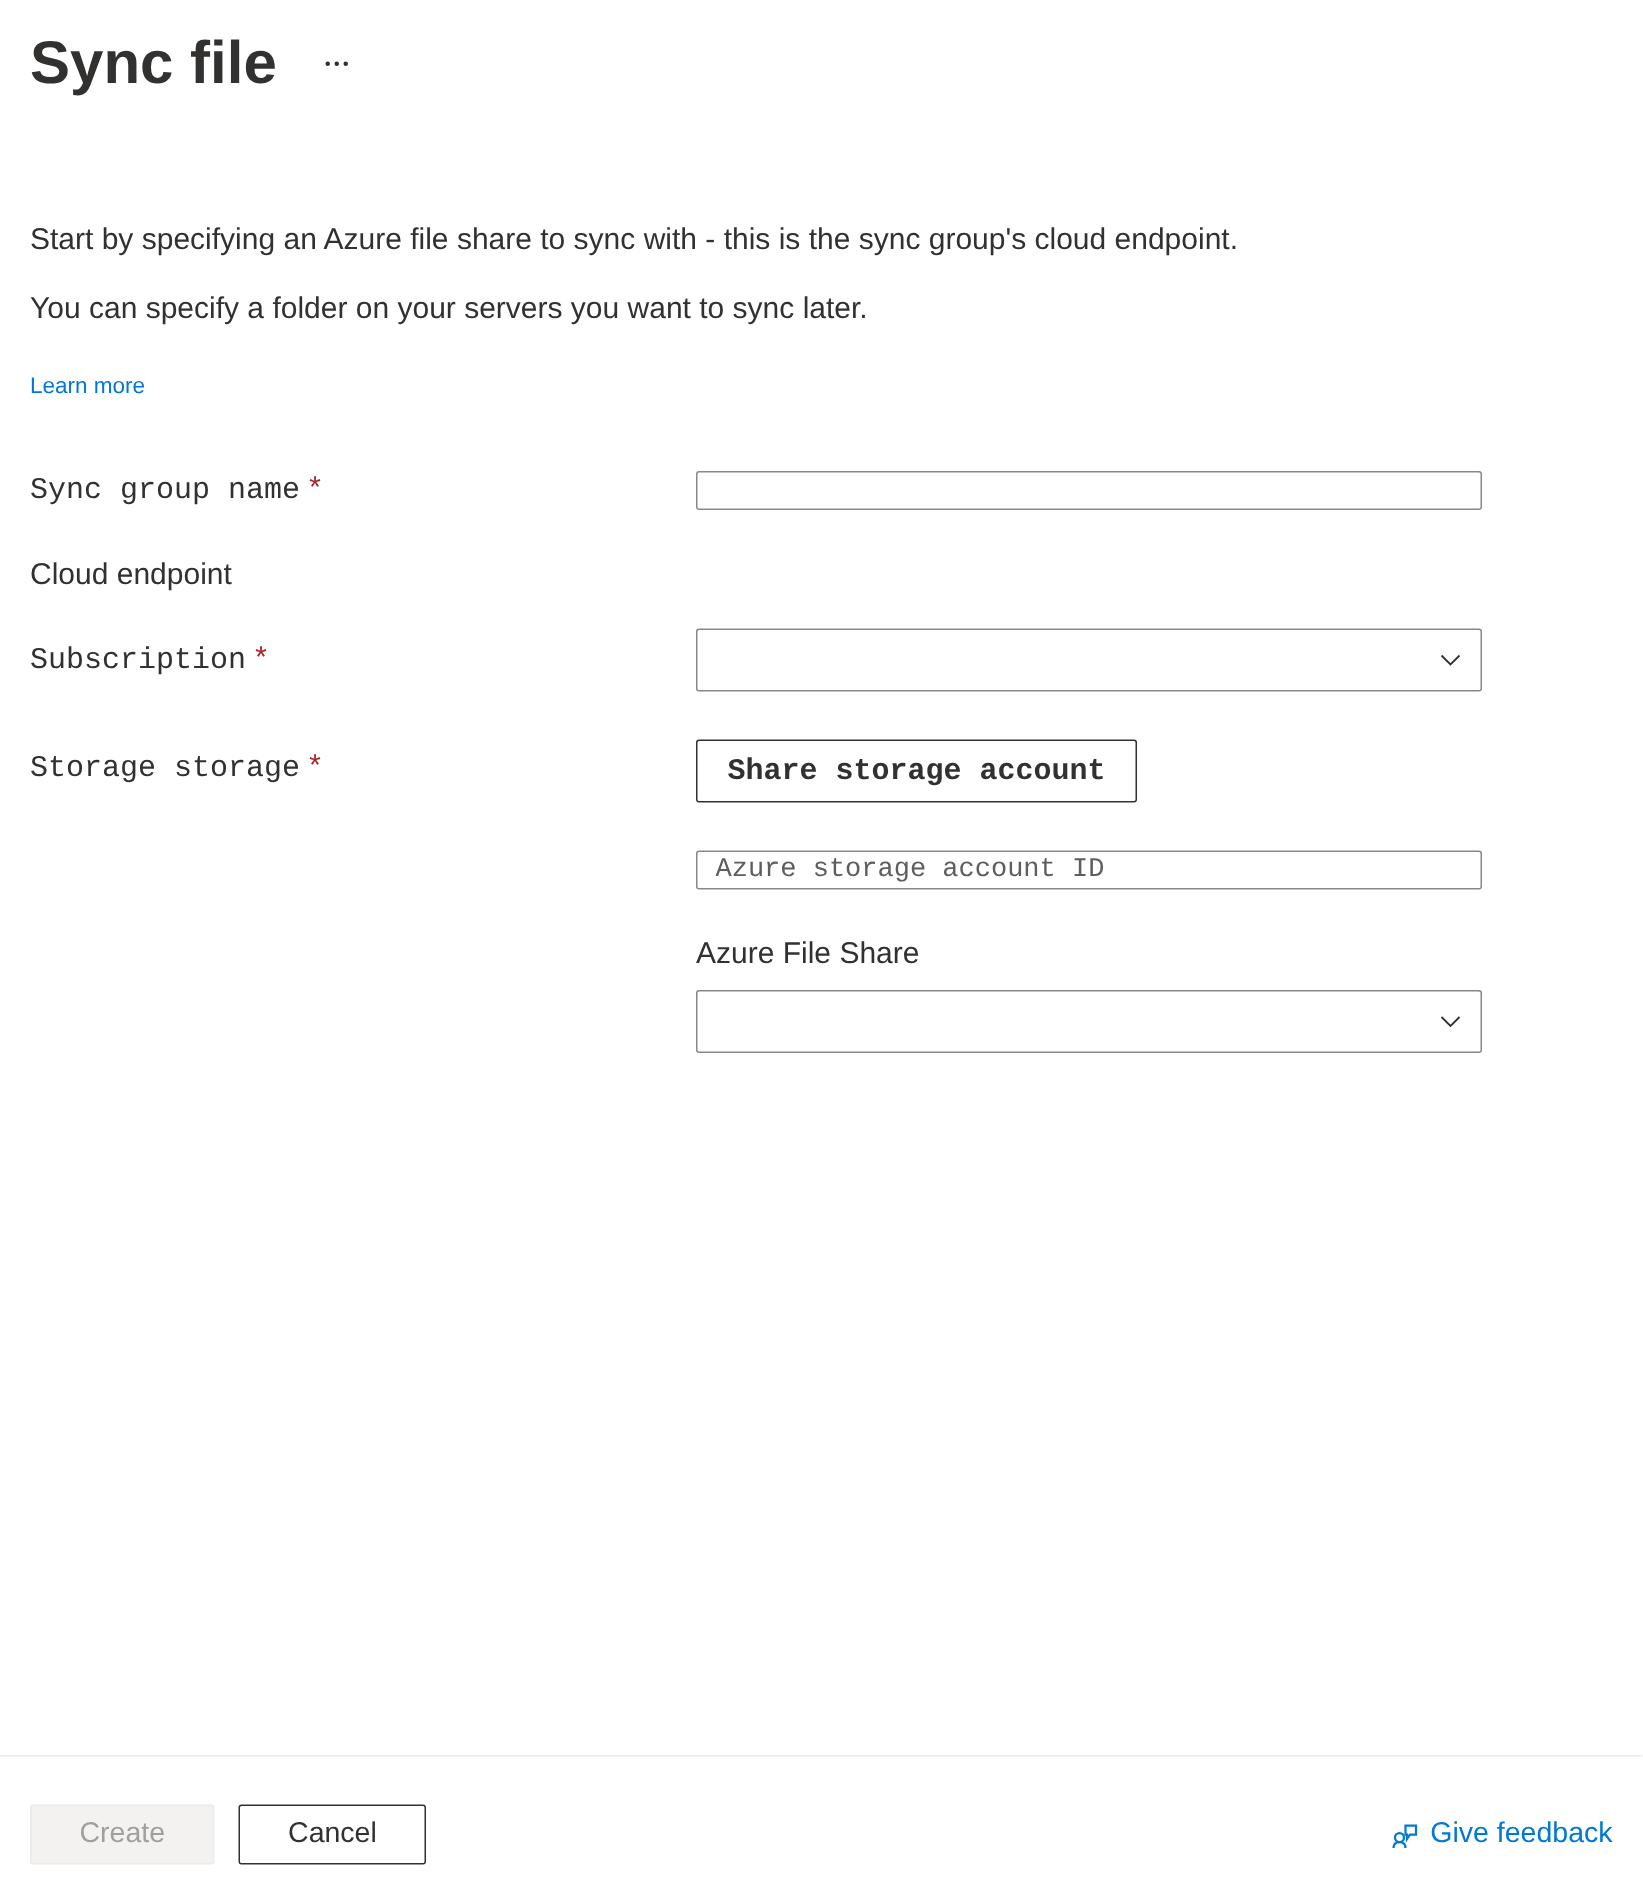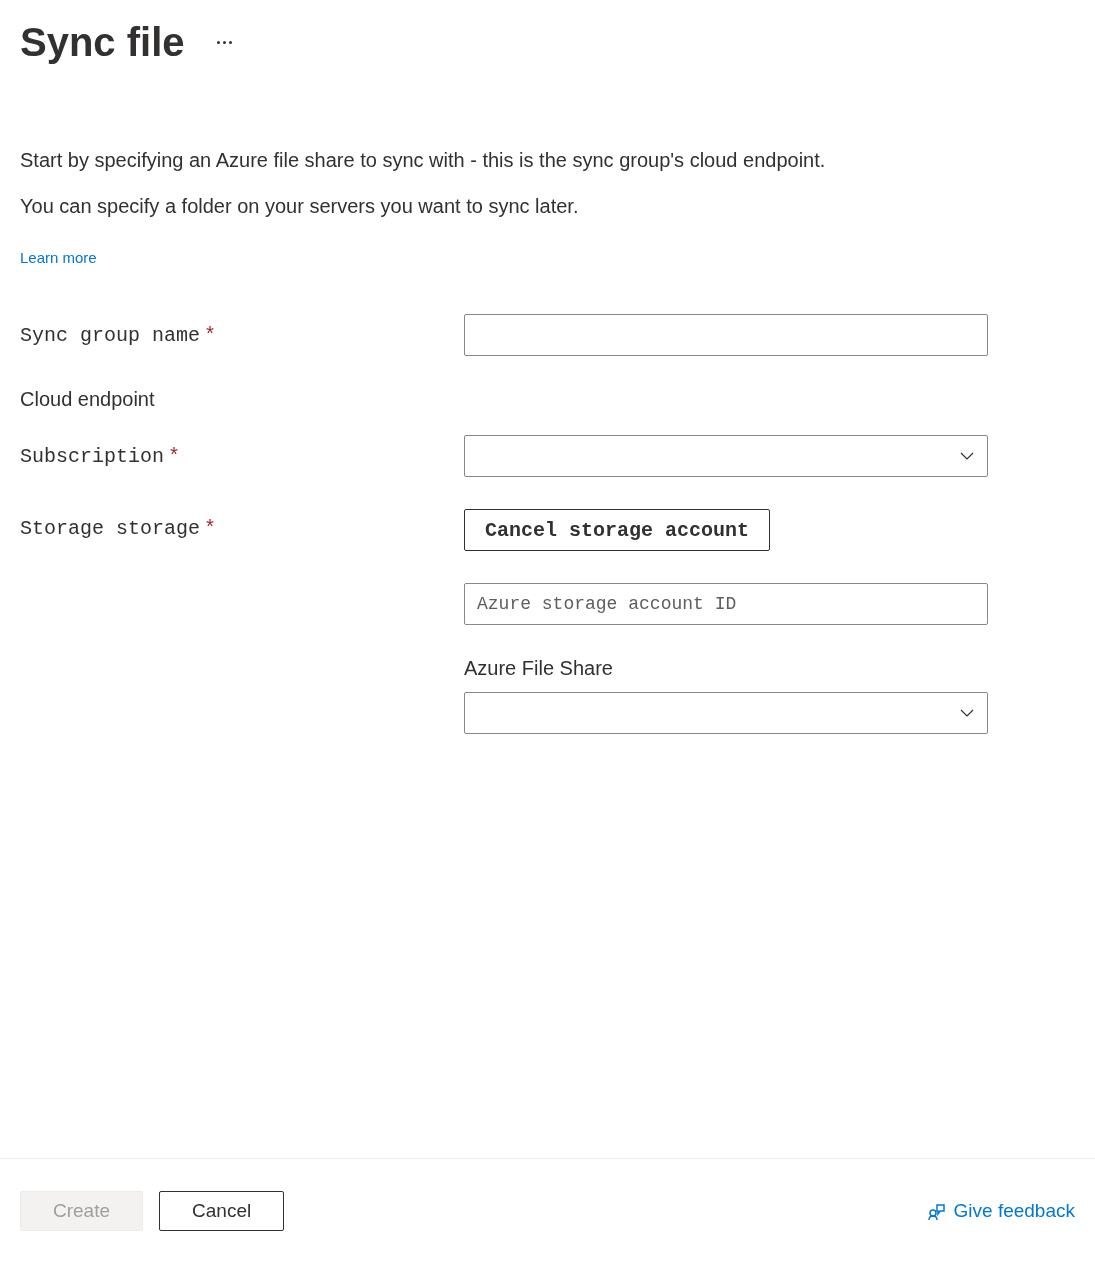--- a/index.html
+++ b/index.html
@@ -74,21 +74,21 @@
     .required {
       color: #a4262c;
       margin-left: 4px;
     }
     .form-control-col {
       flex: 1;
       max-width: 524px;
     }
     .text-input {
       width: 100%;
-      height: 42px;
+      height: 26px;
       border: 1px solid #8a8886;
       border-radius: 2px;
       padding: 0 12px;
       font-size: 18px;
       font-family: inherit;
       color: #323130;
     }
     .text-input::placeholder {
       color: #605e5c;
     }
@@ -147,21 +147,21 @@
       font-size: 20px;
       color: #323130;
       margin-bottom: 12px;
     }
     .footer {
       position: absolute;
       bottom: 0;
       left: 0;
       right: 0;
       border-top: 1px solid #edebe9;
-      padding: 32px 20px 36px 20px;
+      padding: 32px 20px 24px 20px;
       display: flex;
       align-items: center;
       justify-content: space-between;
     }
     .footer-buttons {
       display: flex;
       gap: 16px;
     }
     .btn {
       height: 40px;
@@ -246,21 +246,21 @@
         </button>
       </div>
     </div>
   </div>
 
   <div class="form-row storage-row">
     <div class="form-label">
       <span>Storage storage</span><span class="required">*</span>
     </div>
     <div class="form-control-col">
-      <button class="select-storage-btn">Cancel storage account</button>
+      <button class="select-storage-btn">Share storage account</button>
       <div class="storage-account-id">
         <input type="text" class="text-input" placeholder="Azure storage account ID" style="">
       </div>
     </div>
   </div>
 
   <div class="file-share-section">
     <div class="file-share-label">Azure File Share</div>
     <div class="select-wrapper">
       <button class="select-input">

